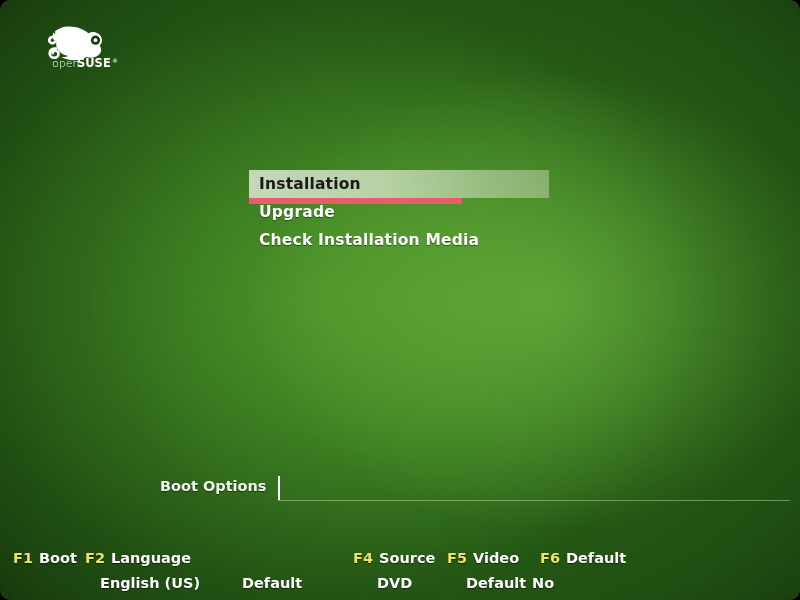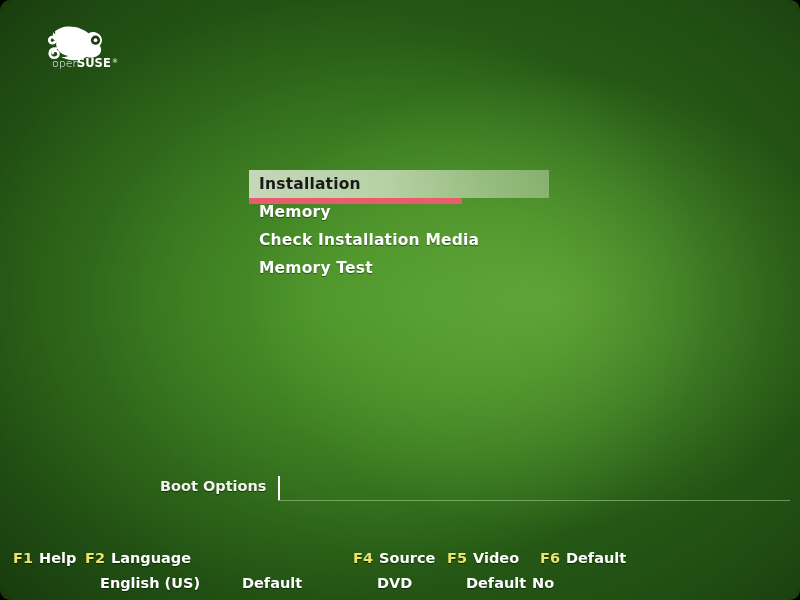--- a/index.html
+++ b/index.html
@@ -178,42 +178,39 @@
   </div>
 
   <div class="menu">
     <div class="menu-item selected">
       <span>Installation</span>
       <div class="progress-track">
         <div class="progress-fill" style="width: 71%;"></div>
       </div>
     </div>
     <div class="menu-item">
-      <span>Memory</span>
+      <span>Upgrade</span>
     </div>
     <div class="menu-item">
       <span>Check Installation Media</span>
-    </div>
-    <div class="menu-item">
-      <span>Memory Test</span>
     </div>
   </div>
 
   <div class="boot-options">
     <div class="boot-options-label">Boot Options</div>
     <div class="boot-options-field">
       <div class="boot-cursor"></div>
       <div class="boot-underline"></div>
     </div>
   </div>
 
   <div class="fkeys">
 
     <div class="fkey fkey-row1" style="left:0px">
-      <span class="fkey-id">F1</span><span class="fkey-label">Help</span>
+      <span class="fkey-id">F1</span><span class="fkey-label">Boot</span>
     </div>
 
     <div class="fkey fkey-row1" style="left:72px">
       <span class="fkey-id">F2</span><span class="fkey-label">Language</span>
     </div>
     <div class="fkey-value" style="left:87px">English (US)</div>
 
     <div class="fkey-value" style="left:229px">Default</div>
 
     <div class="fkey fkey-row1" style="left:340px">

